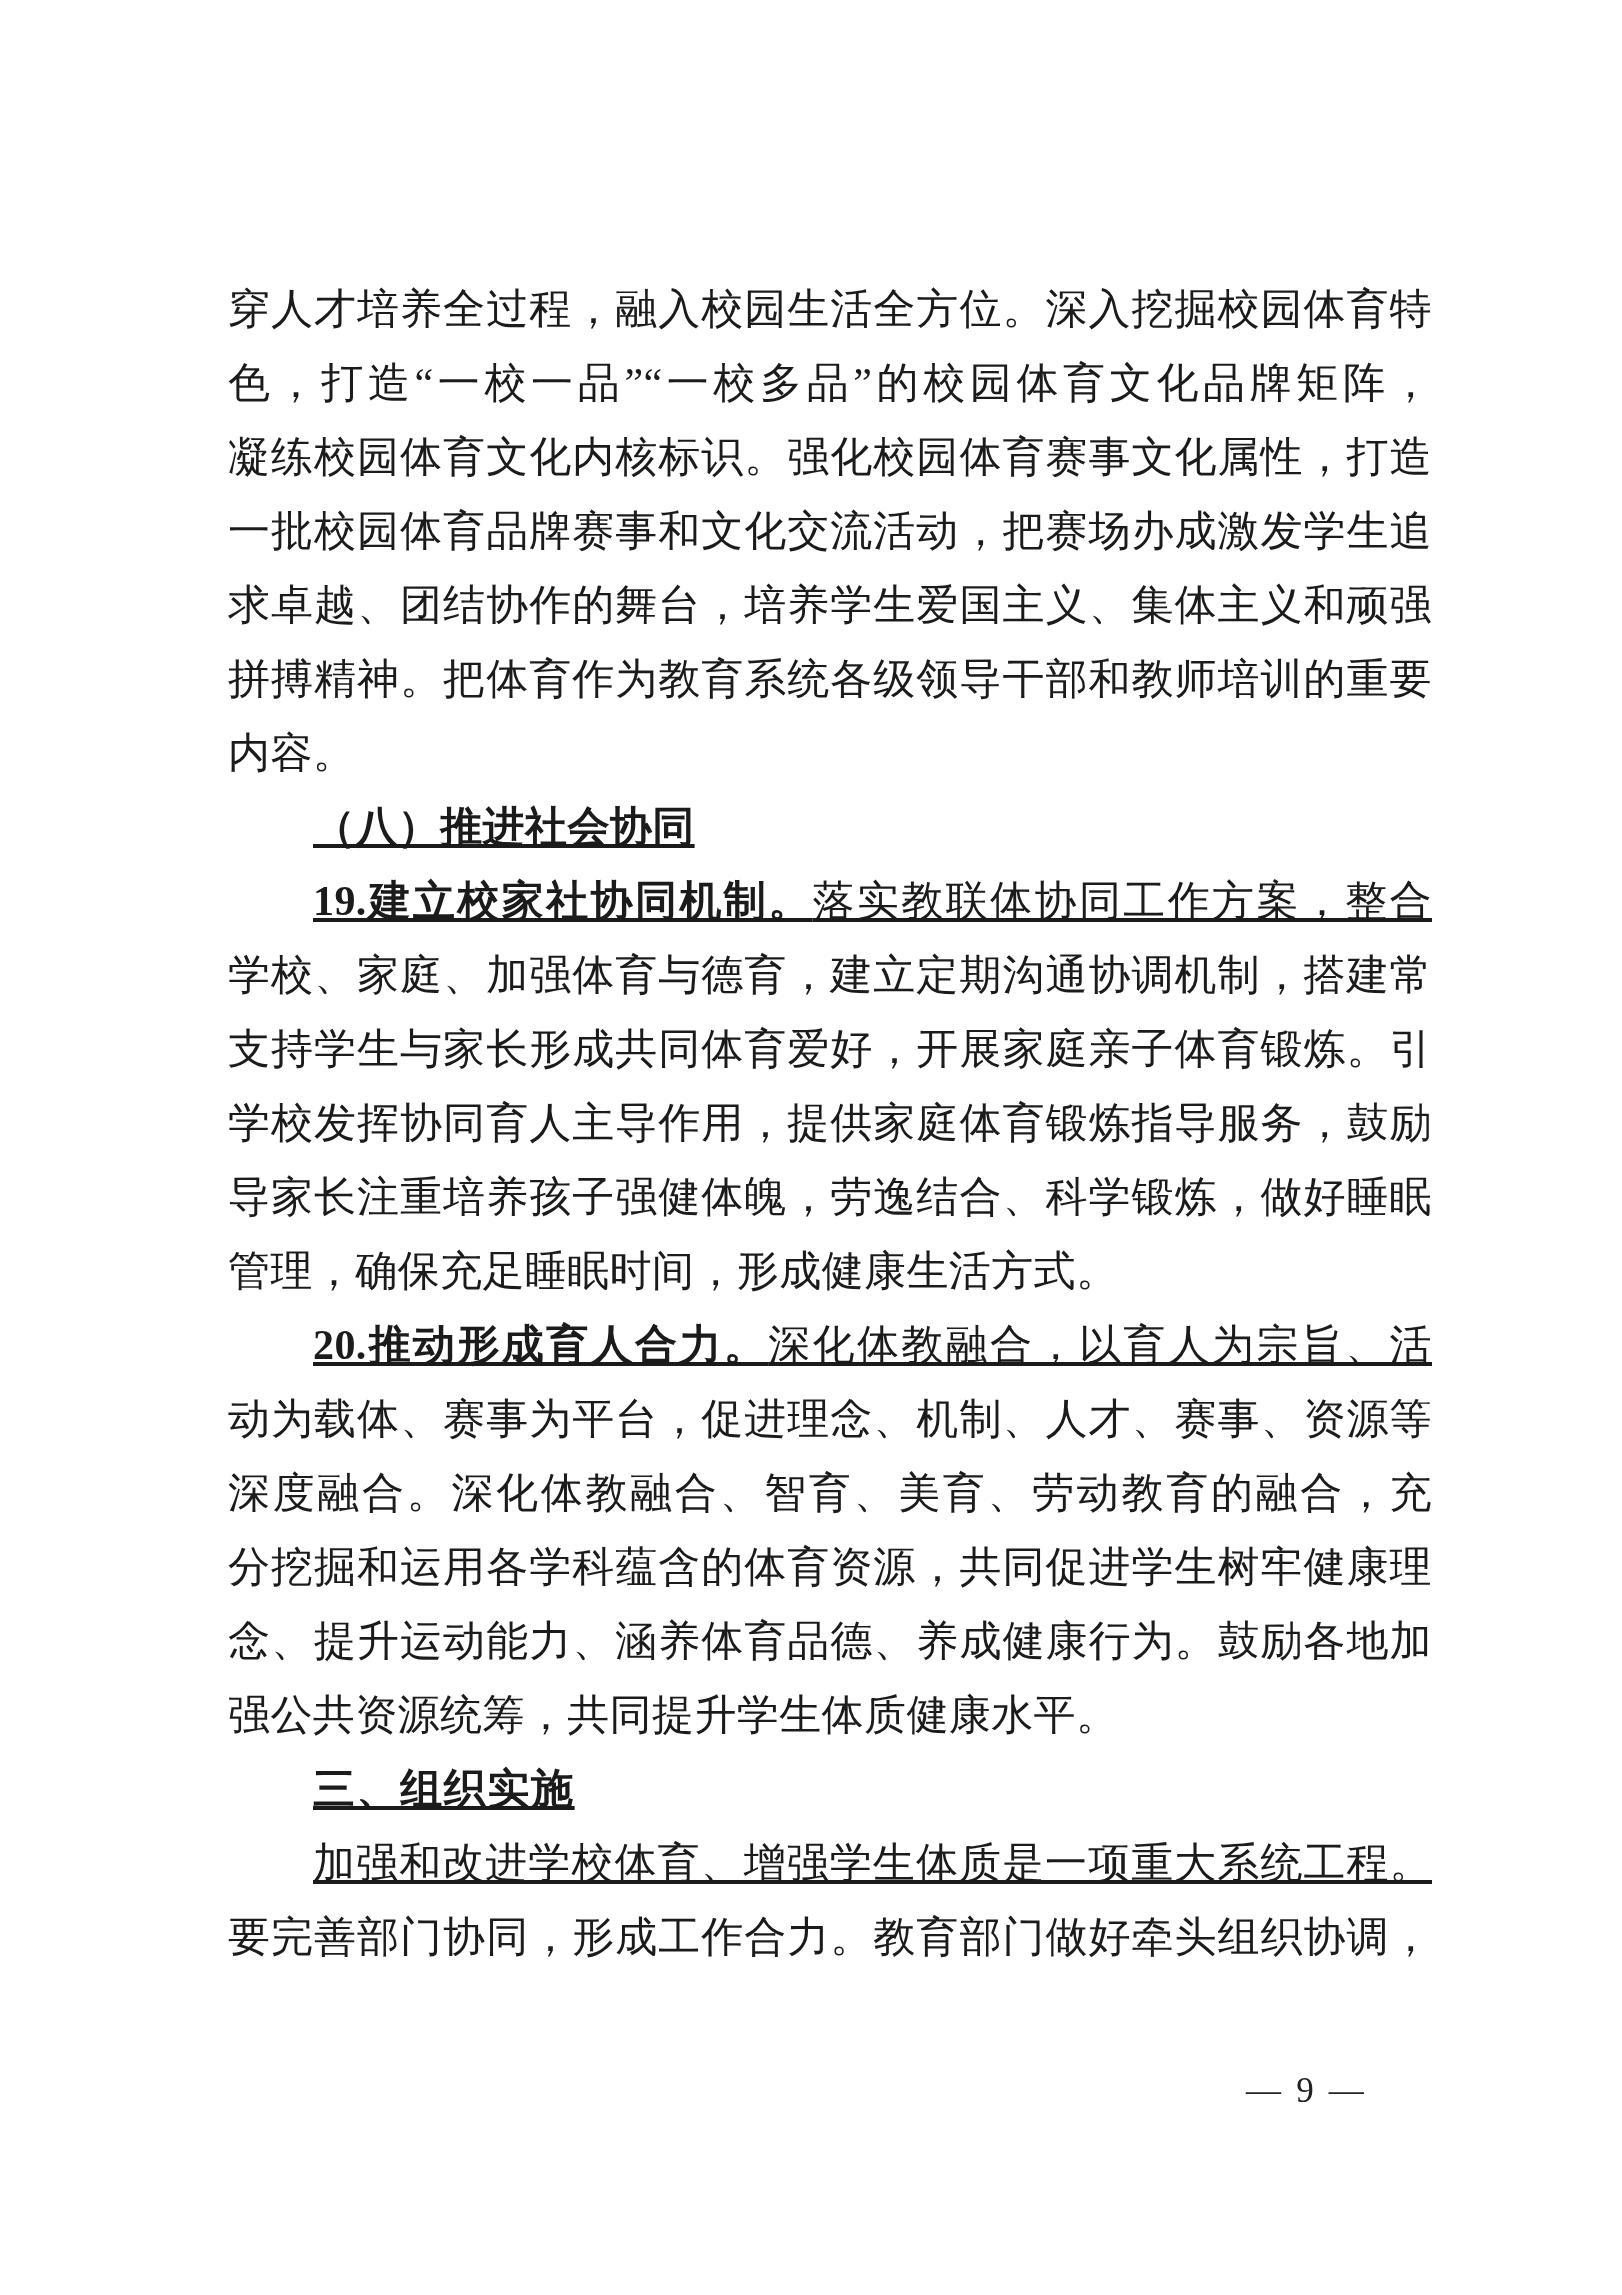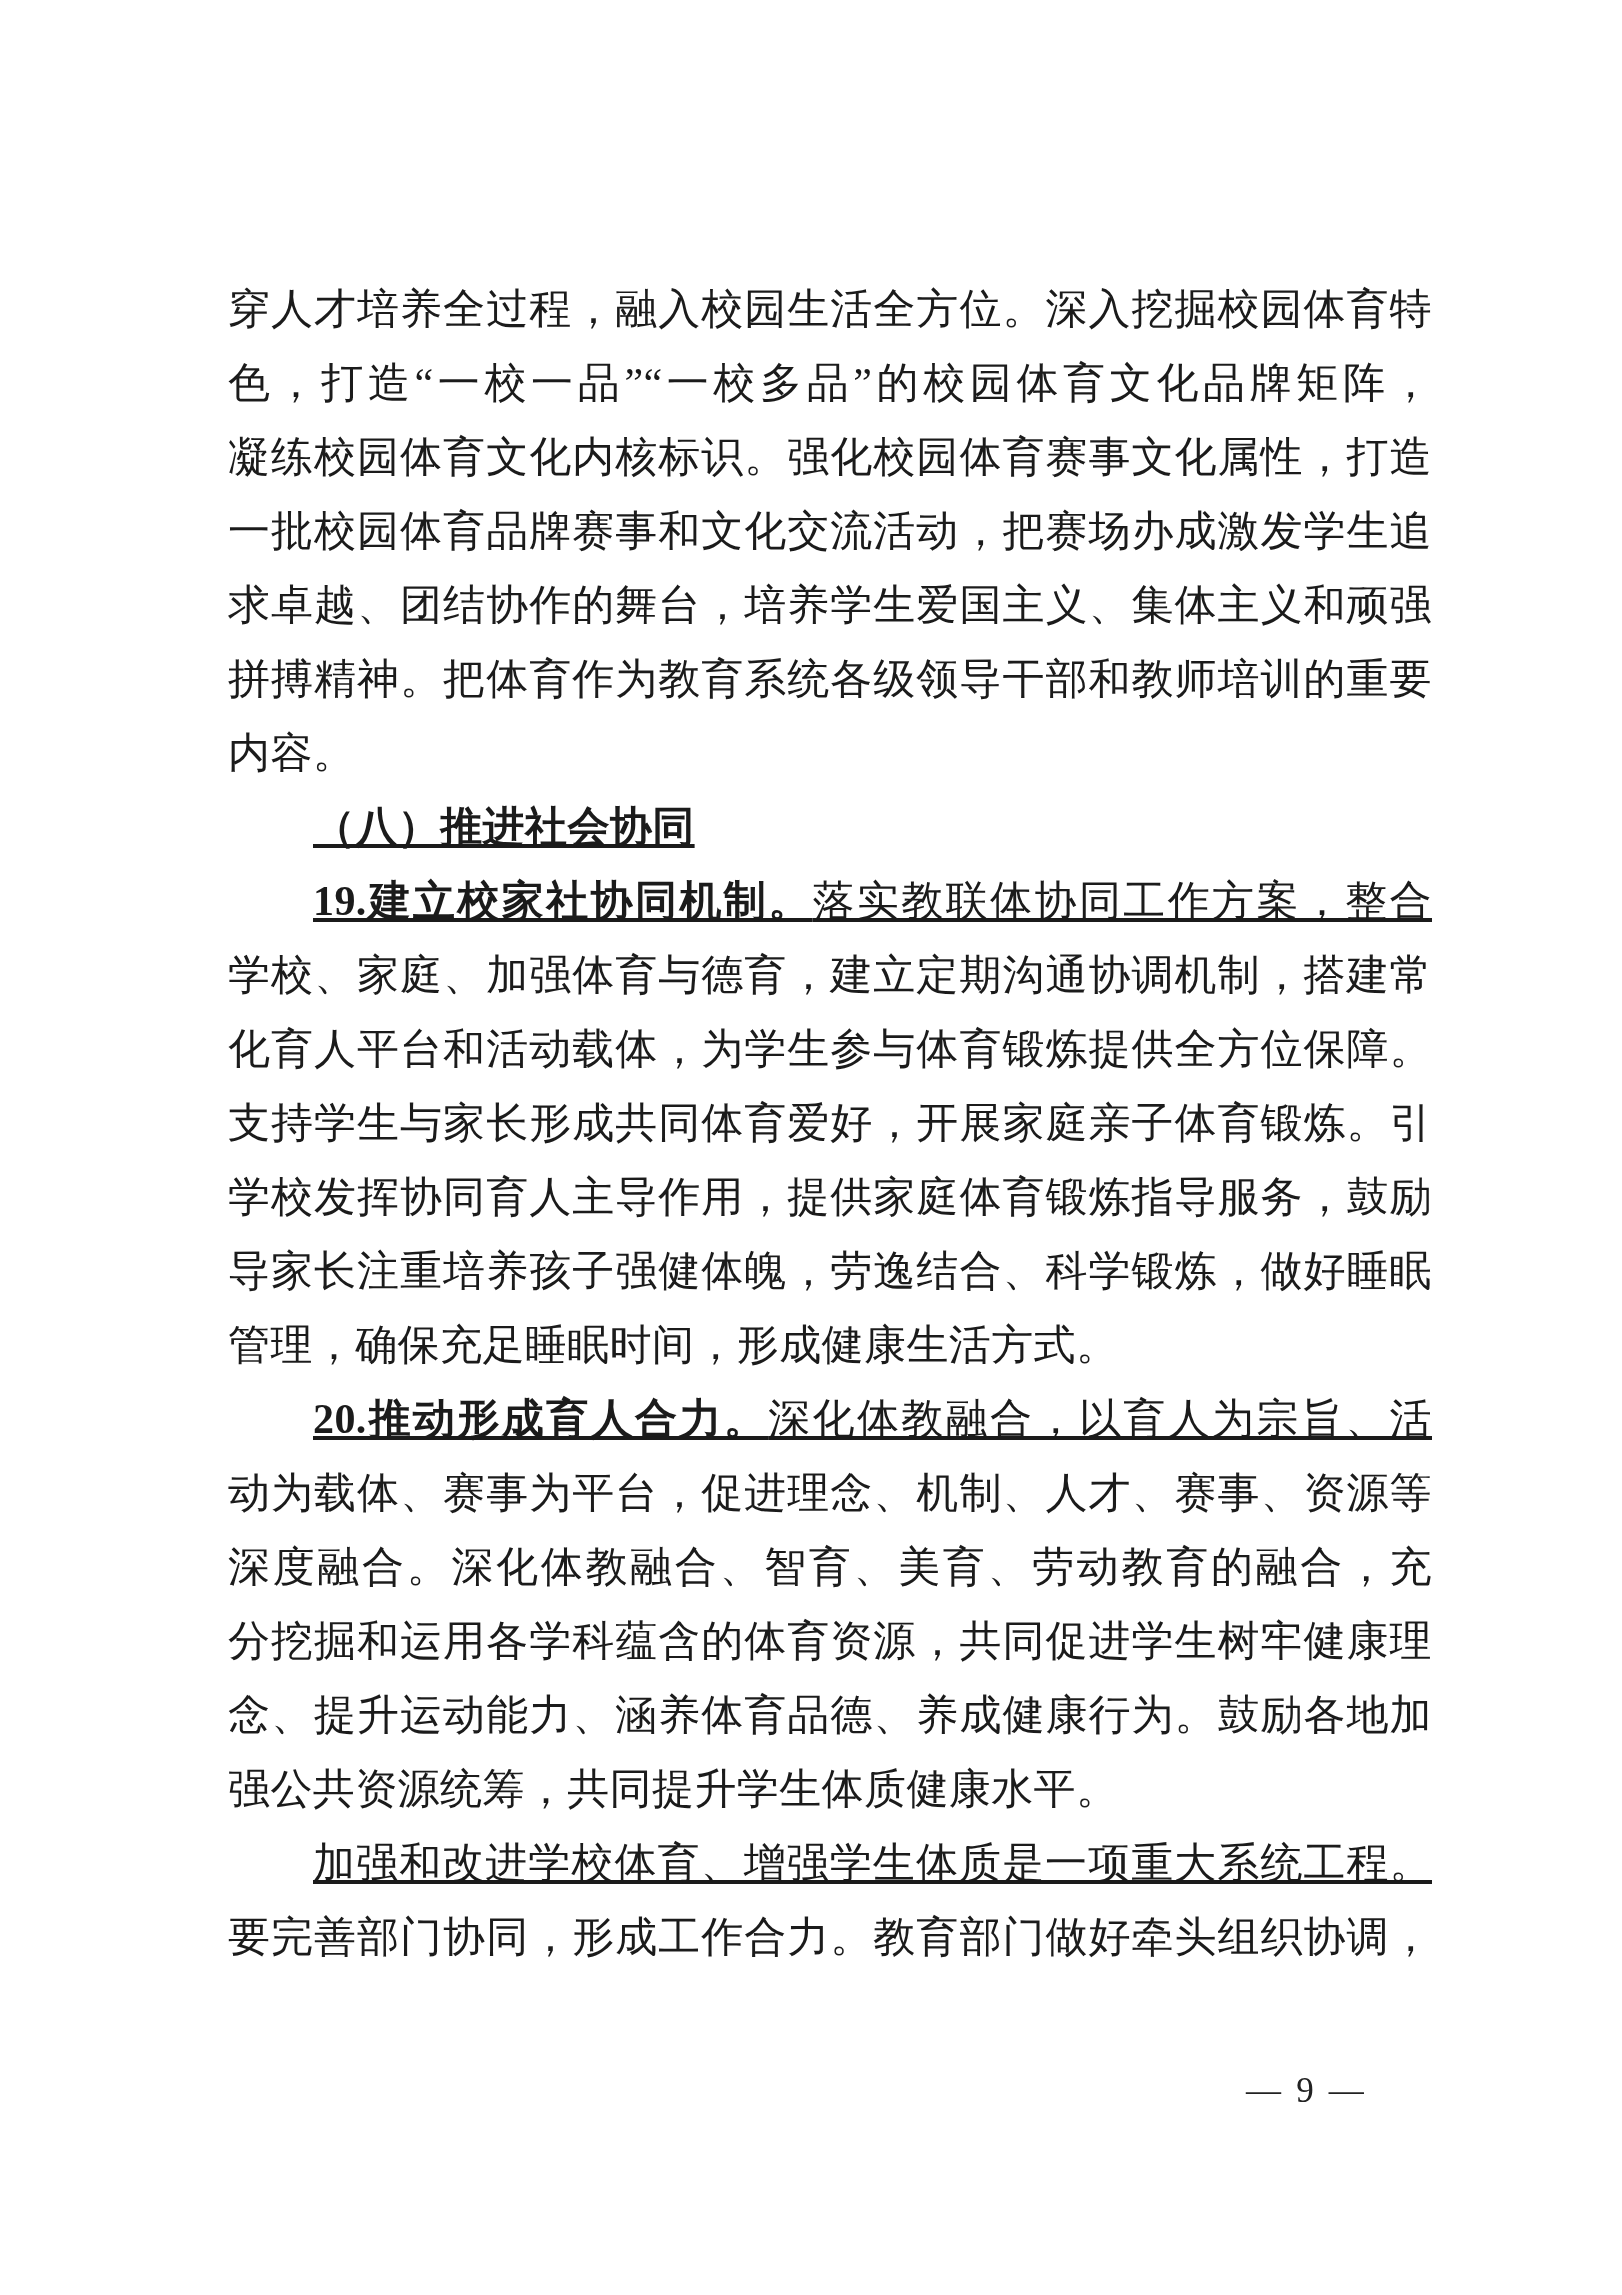--- a/index.html
+++ b/index.html
@@ -72,29 +72,29 @@
     <div class="ln just">穿人才培养全过程，融入校园生活全方位。深入挖掘校园体育特</div>
     <div class="ln just">色，打造“一校一品”“一校多品”的校园体育文化品牌矩阵，</div>
     <div class="ln just">凝练校园体育文化内核标识。强化校园体育赛事文化属性，打造</div>
     <div class="ln just">一批校园体育品牌赛事和文化交流活动，把赛场办成激发学生追</div>
     <div class="ln just">求卓越、团结协作的舞台，培养学生爱国主义、集体主义和顽强</div>
     <div class="ln just">拼搏精神。把体育作为教育系统各级领导干部和教师培训的重要</div>
     <div class="ln">内容。</div>
     <div class="ln indent kai">（八）推进社会协同</div>
     <div class="ln indent just"><span class="lead">19.建立校家社协同机制。</span><span>落实教联体协同工作方案，整合</span></div>
     <div class="ln just">学校、家庭、加强体育与德育，建立定期沟通协调机制，搭建常态</div>
-    <div class="ln just">化育人平台和活动载体，为学生参与体育锻炼提供全方位保障。</div>
     <div class="ln just">支持学生与家长形成共同体育爱好，开展家庭亲子体育锻炼。引</div>
     <div class="ln just">学校发挥协同育人主导作用，提供家庭体育锻炼指导服务，鼓励</div>
     <div class="ln just">导家长注重培养孩子强健体魄，劳逸结合、科学锻炼，做好睡眠</div>
     <div class="ln">管理，确保充足睡眠时间，形成健康生活方式。</div>
     <div class="ln indent just"><span class="lead">20.推动形成育人合力。</span><span>深化体教融合，以育人为宗旨、活</span></div>
     <div class="ln just">动为载体、赛事为平台，促进理念、机制、人才、赛事、资源等</div>
     <div class="ln just">深度融合。深化体教融合、智育、美育、劳动教育的融合，充</div>
     <div class="ln just">分挖掘和运用各学科蕴含的体育资源，共同促进学生树牢健康理</div>
     <div class="ln just">念、提升运动能力、涵养体育品德、养成健康行为。鼓励各地加</div>
     <div class="ln">强公共资源统筹，共同提升学生体质健康水平。</div>
+    <div class="ln indent hei">三、组织实施</div>
     <div class="ln indent just">加强和改进学校体育、增强学生体质是一项重大系统工程。</div>
     <div class="ln just">要完善部门协同，形成工作合力。教育部门做好牵头组织协调，</div>
   </div>
   <div class="page-number">— 9 —</div>
 </div>
 
 
 </body></html>

